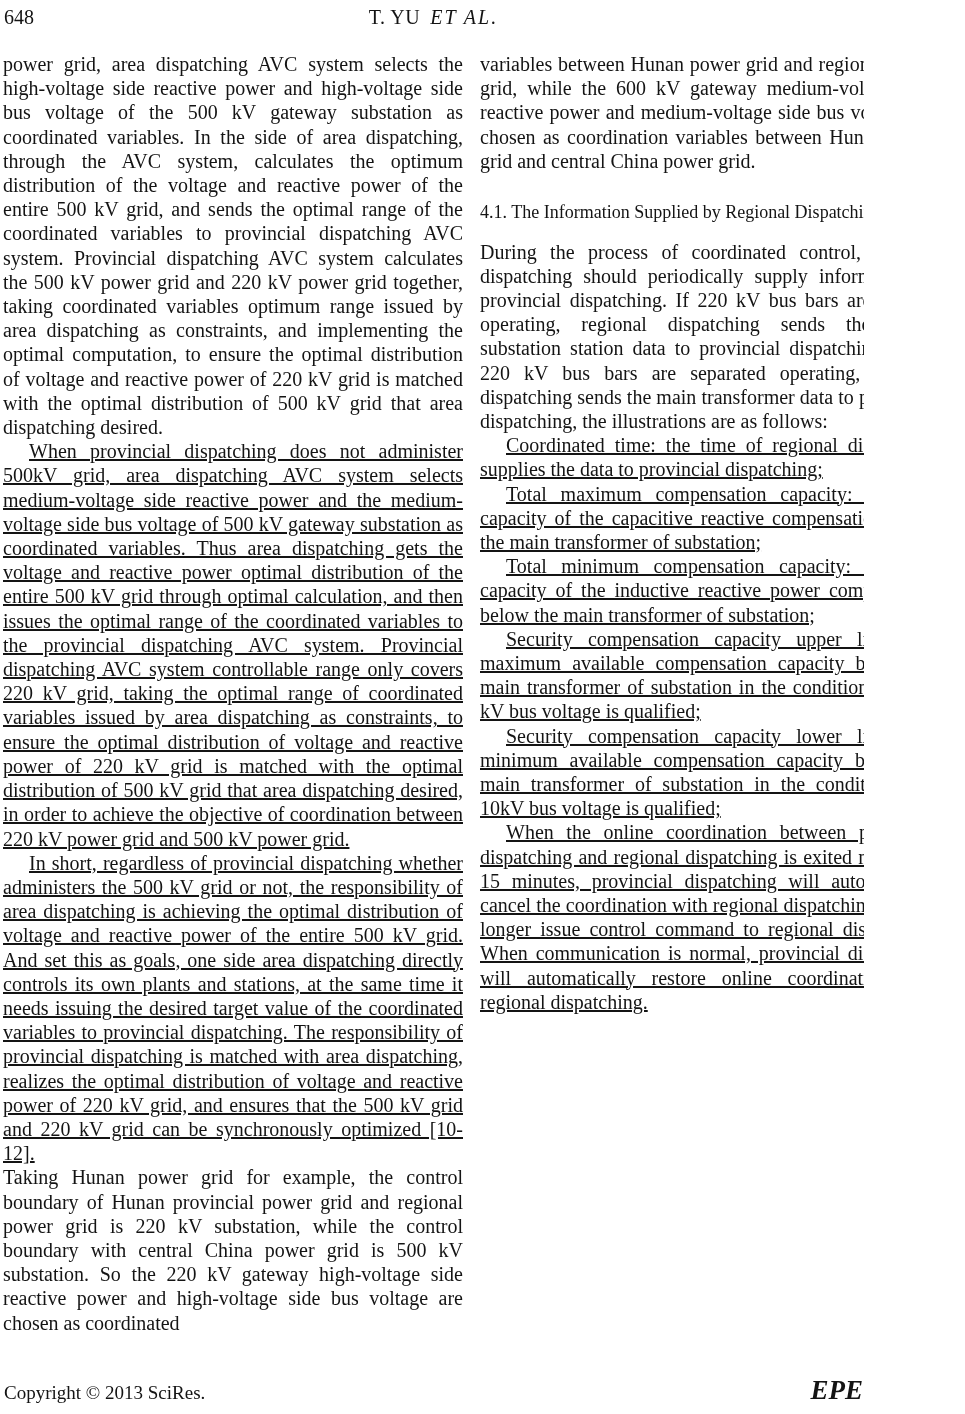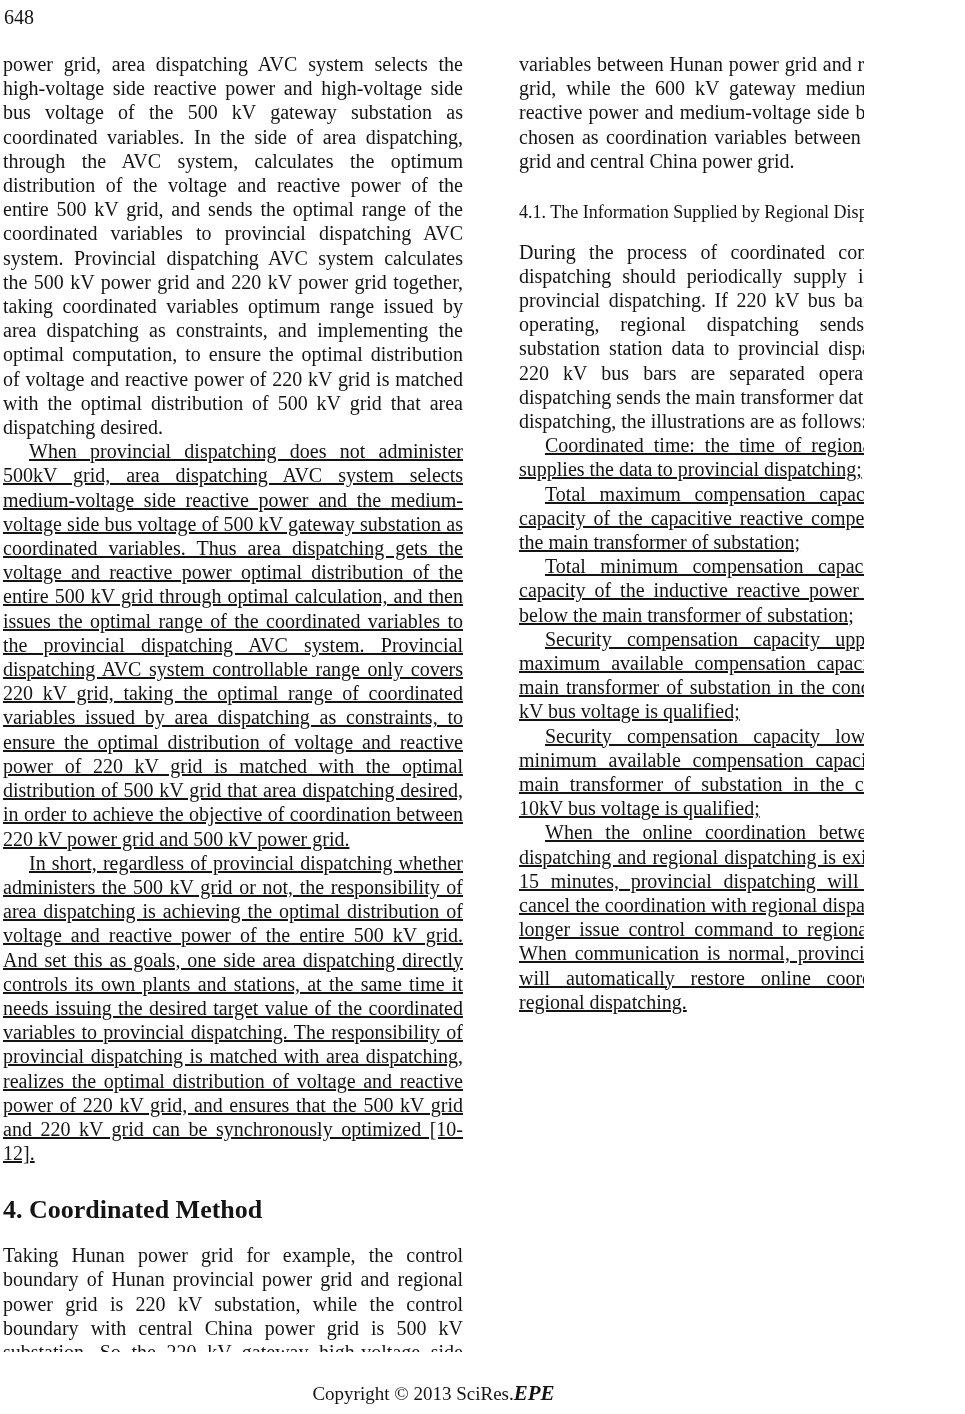--- a/index.html
+++ b/index.html
@@ -39,21 +39,21 @@
     margin-left: 10px;
     letter-spacing: 2px;
   }
   .columns {
     position: absolute;
     top: 52px;
     left: 3px;
     right: 3px;
     height: 1300px;
     display: flex;
-    gap: 56px;
+    gap: 17px;
     overflow: hidden;
   }
   .col {
     width: 460px;
     flex: 0 0 460px;
     overflow: hidden;
   }
   .col p {
     margin: 0;
     font-size: 20px;
@@ -74,46 +74,48 @@
     line-height: 1.25;
     padding-left: 46px;
     text-indent: -46px;
   }
   .footer {
     position: absolute;
     left: 4px;
     right: 4px;
     bottom: 8px;
     display: flex;
-    justify-content: center;
+    justify-content: space-between;
     align-items: baseline;
     font-size: 19px;
   }
   .footer .journal {
     font-weight: bold;
     font-style: italic;
-    font-size: 21px;
+    font-size: 27px;
   }
 </style>
 </head>
 <body>
 
 <div class="page">
 
   <div class="header">
     <span class="pagenum">648</span>
+    <div class="running-title">
+      <span>T. YU</span><span class="etal">ET AL.</span>
+    </div>
   </div>
 
   <div class="columns">
 
     <div class="col">
       <p>power grid, area dispatching AVC system selects the high-voltage side reactive power and high-voltage side bus voltage of the 500 kV gateway substation as coordinated variables. In the side of area dispatching, through the AVC system, calculates the optimum distribution of the voltage and reactive power of the entire 500 kV grid, and sends the optimal range of the coordinated variables to provincial dispatching AVC system. Provincial dispatching AVC system calculates the 500 kV power grid and 220 kV power grid together, taking coordinated variables optimum range issued by area dispatching as constraints, and implementing the optimal computation, to ensure the optimal distribution of voltage and reactive power of 220 kV grid is matched with the optimal distribution of 500 kV grid that area dispatching desired.</p>
       <p class="indent">When provincial dispatching does not administer 500kV grid, area dispatching AVC system selects medium-voltage side reactive power and the medium-voltage side bus voltage of 500 kV gateway substation as coordinated variables. Thus area dispatching gets the voltage and reactive power optimal distribution of the entire 500 kV grid through optimal calculation, and then issues the optimal range of the coordinated variables to the provincial dispatching AVC system. Provincial dispatching AVC system controllable range only covers 220 kV grid, taking the optimal range of coordinated variables issued by area dispatching as constraints, to ensure the optimal distribution of voltage and reactive power of 220 kV grid is matched with the optimal distribution of 500 kV grid that area dispatching desired, in order to achieve the objective of coordination between 220 kV power grid and 500 kV power grid.</p>
       <p class="indent">In short, regardless of provincial dispatching whether administers the 500 kV grid or not, the responsibility of area dispatching is achieving the optimal distribution of voltage and reactive power of the entire 500 kV grid. And set this as goals, one side area dispatching directly controls its own plants and stations, at the same time it needs issuing the desired target value of the coordinated variables to provincial dispatching. The responsibility of provincial dispatching is matched with area dispatching, realizes the optimal distribution of voltage and reactive power of 220 kV grid, and ensures that the 500 kV grid and 220 kV grid can be synchronously optimized [10-12].</p>
-      <h2 class="section-heading">4. Coordinated Method</h2>
       <p>Taking Hunan power grid for example, the control boundary of Hunan provincial power grid and regional power grid is 220 kV substation, while the control boundary with central China power grid is 500 kV substation. So the 220 kV gateway high-voltage side reactive power and high-voltage side bus voltage are chosen as coordinated</p>
     </div>
 
     <div class="col">
       <p>variables between Hunan power grid and regional power grid, while the 600 kV gateway medium-voltage side reactive power and medium-voltage side bus voltage are chosen as coordination variables between Hunan power grid and central China power grid.</p>
       <h3 class="subsection-heading">4.1. The Information Supplied by Regional Dispatching</h3>
       <p>During the process of coordinated control, regional dispatching should periodically supply information to provincial dispatching. If 220 kV bus bars are parallel operating, regional dispatching sends the whole substation station data to provincial dispatching, while 220 kV bus bars are separated operating, regional dispatching sends the main transformer data to provincial dispatching, the illustrations are as follows:</p>
       <p class="indent">Coordinated time: the time of regional dispatching supplies the data to provincial dispatching;</p>
       <p class="indent">Total maximum compensation capacity: the total capacity of the capacitive reactive compensation below the main transformer of substation;</p>
       <p class="indent">Total minimum compensation capacity: the total capacity of the inductive reactive power compensation below the main transformer of substation;</p>

